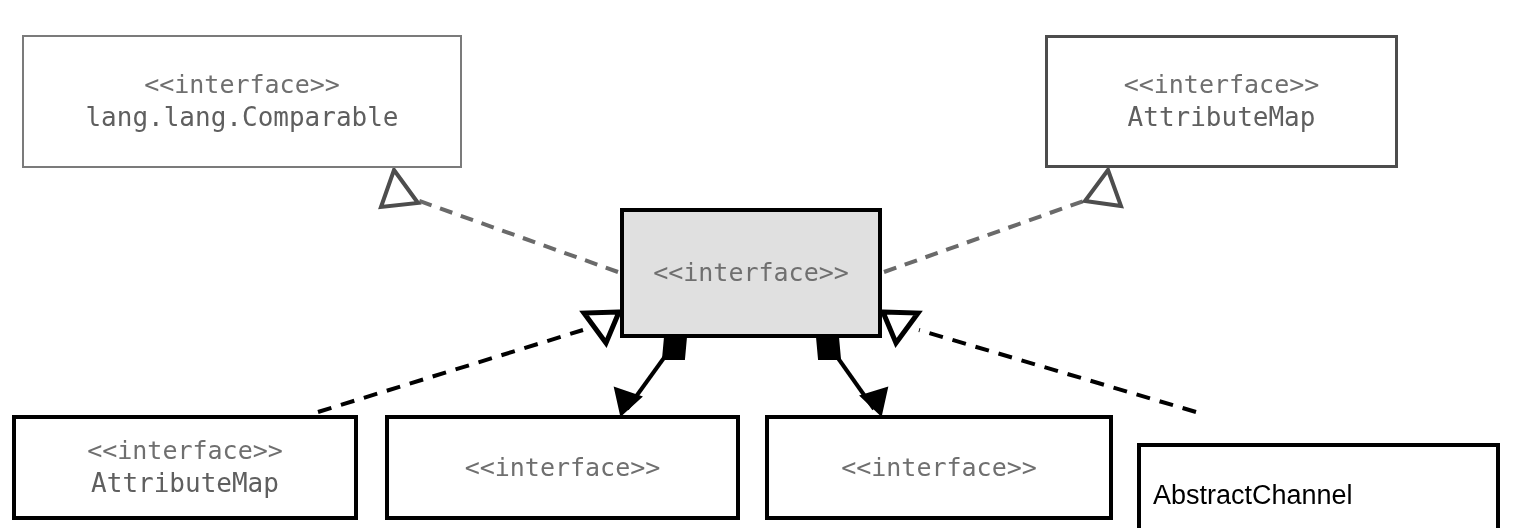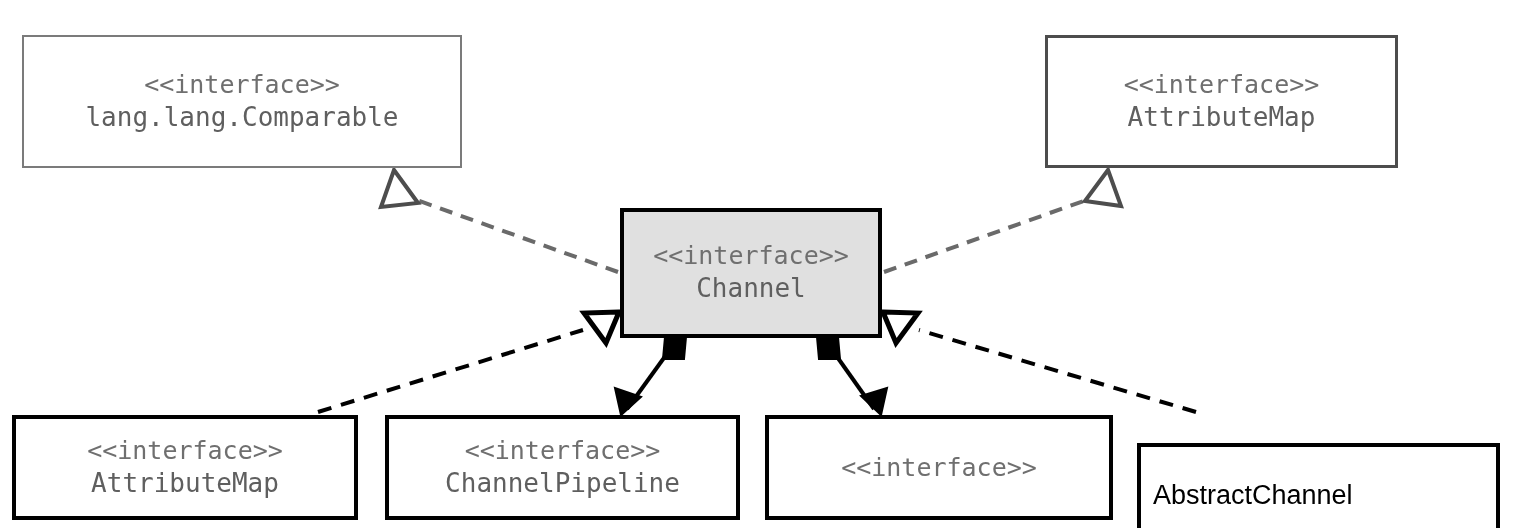--- a/index.html
+++ b/index.html
@@ -126,31 +126,29 @@
     <div class="cls-name-mono">lang.lang.Comparable</div>
   </div>
 
   <div class="uml-box mid-border" id="node-attribute-map" style="left:1045px; top:35px; width:353px; height:133px;">
     <div class="stereotype">&lt;&lt;interface&gt;&gt;</div>
     <div class="cls-name-mono">AttributeMap</div>
   </div>
 
   <div class="uml-box dark-border filled" id="node-channel" style="left:620px; top:208px; width:262px; height:130px;">
     <div class="stereotype">&lt;&lt;interface&gt;&gt;</div>
-    <div class="cls-name-mono">Channel</div>
   </div>
 
   <div class="uml-box dark-border" id="node-server-channel" style="left:12px; top:415px; width:346px; height:105px;">
     <div class="stereotype">&lt;&lt;interface&gt;&gt;</div>
     <div class="cls-name-mono">AttributeMap</div>
   </div>
 
   <div class="uml-box dark-border" id="node-channel-pipeline" style="left:385px; top:415px; width:355px; height:105px;">
     <div class="stereotype">&lt;&lt;interface&gt;&gt;</div>
-    <div class="cls-name-mono">ChannelPipeline</div>
   </div>
 
   <div class="uml-box dark-border" id="node-channel-config" style="left:765px; top:415px; width:348px; height:105px;">
     <div class="stereotype">&lt;&lt;interface&gt;&gt;</div>
   </div>
 
   <div class="uml-box dark-border left-align" id="node-abstract-channel" style="left:1137px; top:415px; width:363px; height:105px;">
     <div class="cls-name-sans">AbstractChannel</div>
   </div>
 

